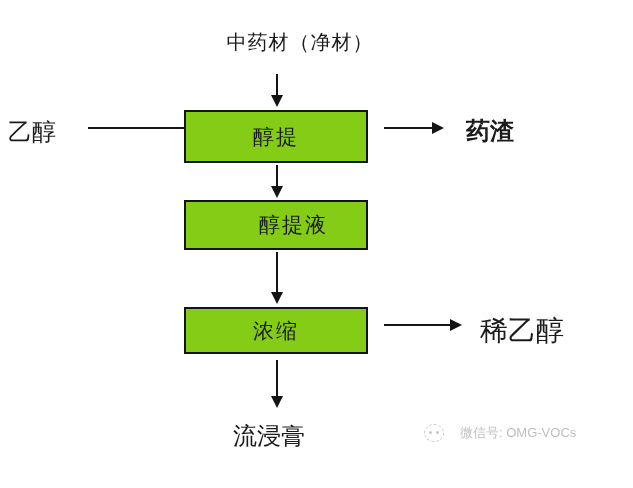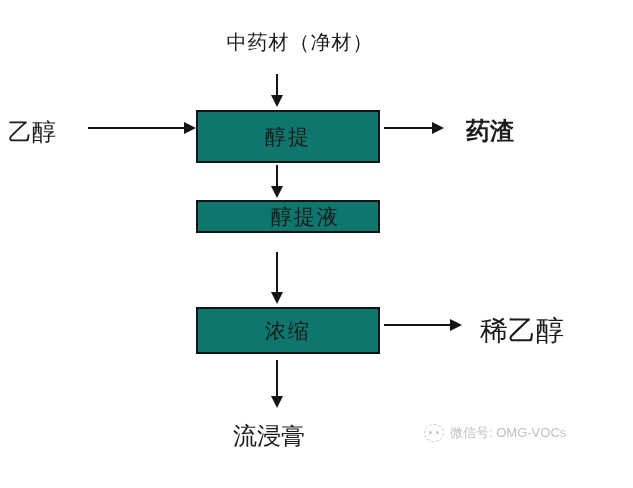--- a/index.html
+++ b/index.html
@@ -25,34 +25,34 @@
   .title {
     left: 170px;
     top: 30px;
     width: 260px;
     text-align: center;
     font-size: 20px;
     letter-spacing: 1px;
   }
   .process-box {
     position: absolute;
-    left: 196px;
+    left: 184px;
     width: 184px;
     border: 2px solid #141414;
-    background: #0f766e;
+    background: #84cc16;
     display: flex;
     align-items: center;
     justify-content: center;
     font-size: 21px;
     color: #1b1b1b;
     letter-spacing: 2px;
     box-sizing: border-box;
   }
   .box-1 { top: 110px; height: 53px; }
-  .box-2 { top: 200px; height: 33px; padding-left: 35px; }
+  .box-2 { top: 200px; height: 50px; padding-left: 35px; }
   .box-3 { top: 307px; height: 47px; justify-content: center; }
 
   .vline {
     position: absolute;
     width: 2px;
     background: #141414;
   }
   .hline {
     position: absolute;
     height: 2px;
@@ -71,21 +71,21 @@
     border-top: 6px solid transparent;
     border-bottom: 6px solid transparent;
     border-left: 12px solid #141414;
   }
   .watermark {
     position: absolute;
     left: 424px;
     top: 424px;
     display: flex;
     align-items: flex-end;
-    gap: 6px;
+    gap: 16px;
     color: #bfbfbf;
     font-size: 13px;
     white-space: nowrap;
   }
   .wm-icon {
     width: 20px;
     height: 18px;
     border: 1.5px dashed #c6c6c6;
     border-radius: 50%;
     box-sizing: border-box;

